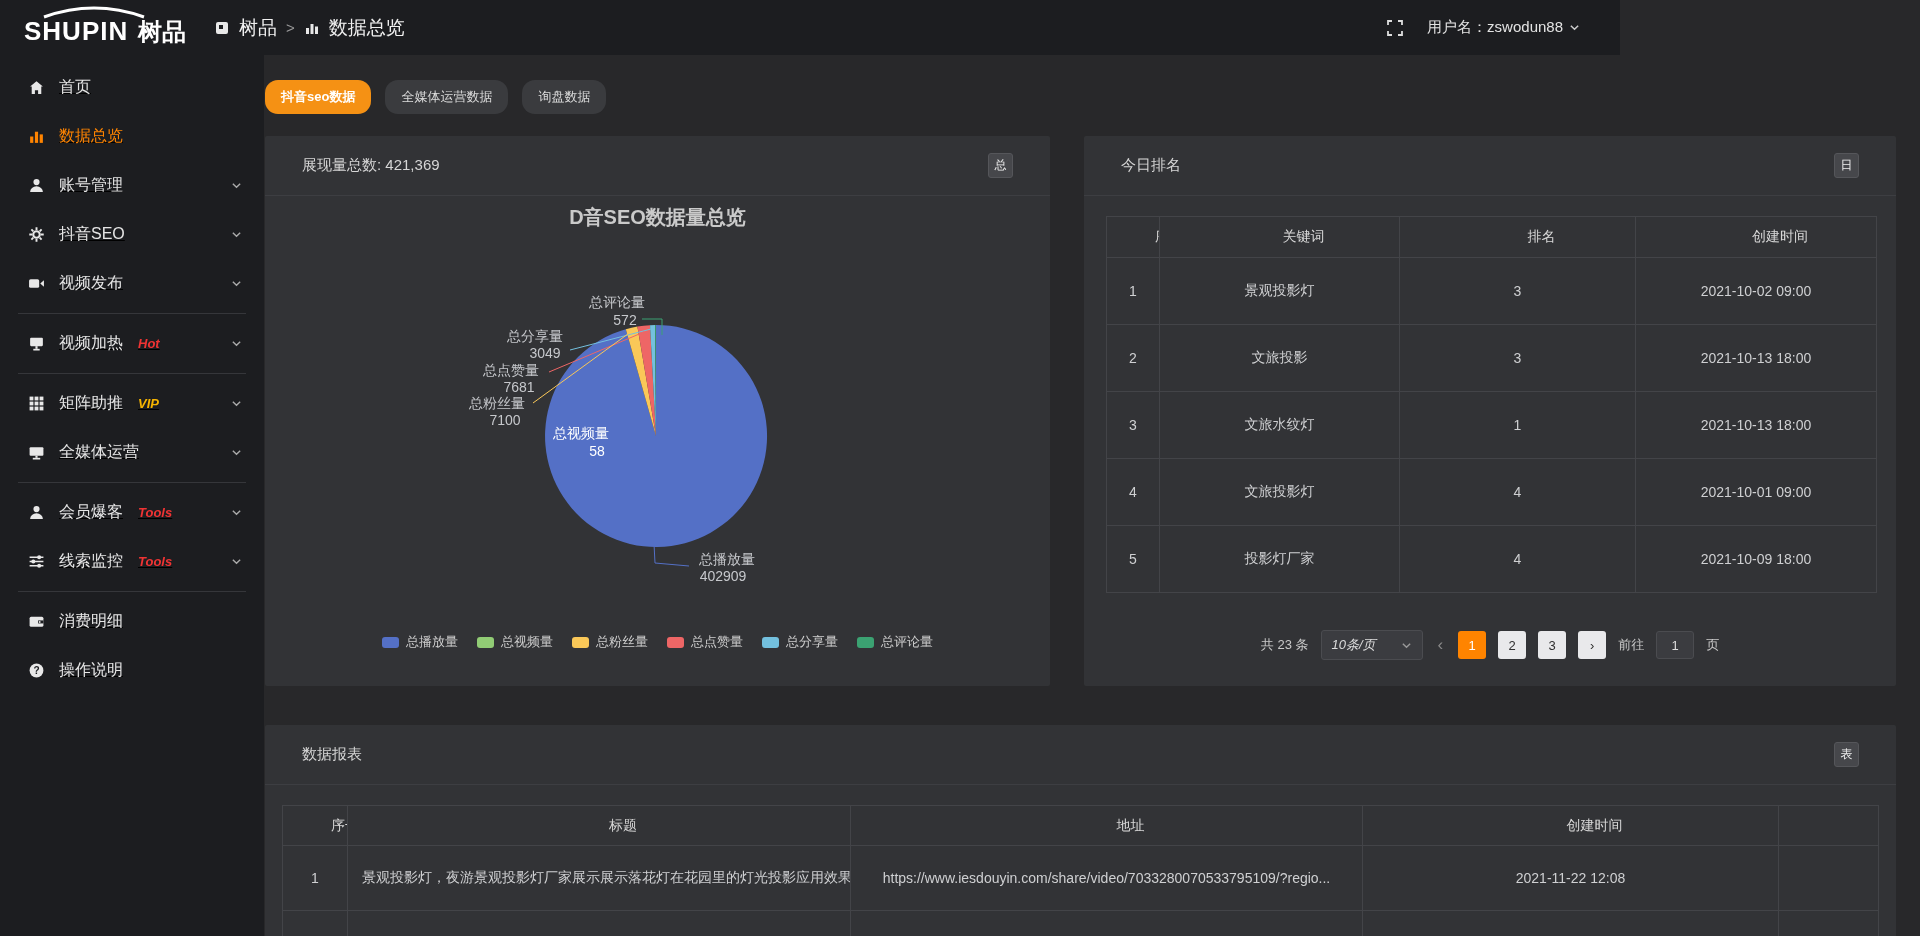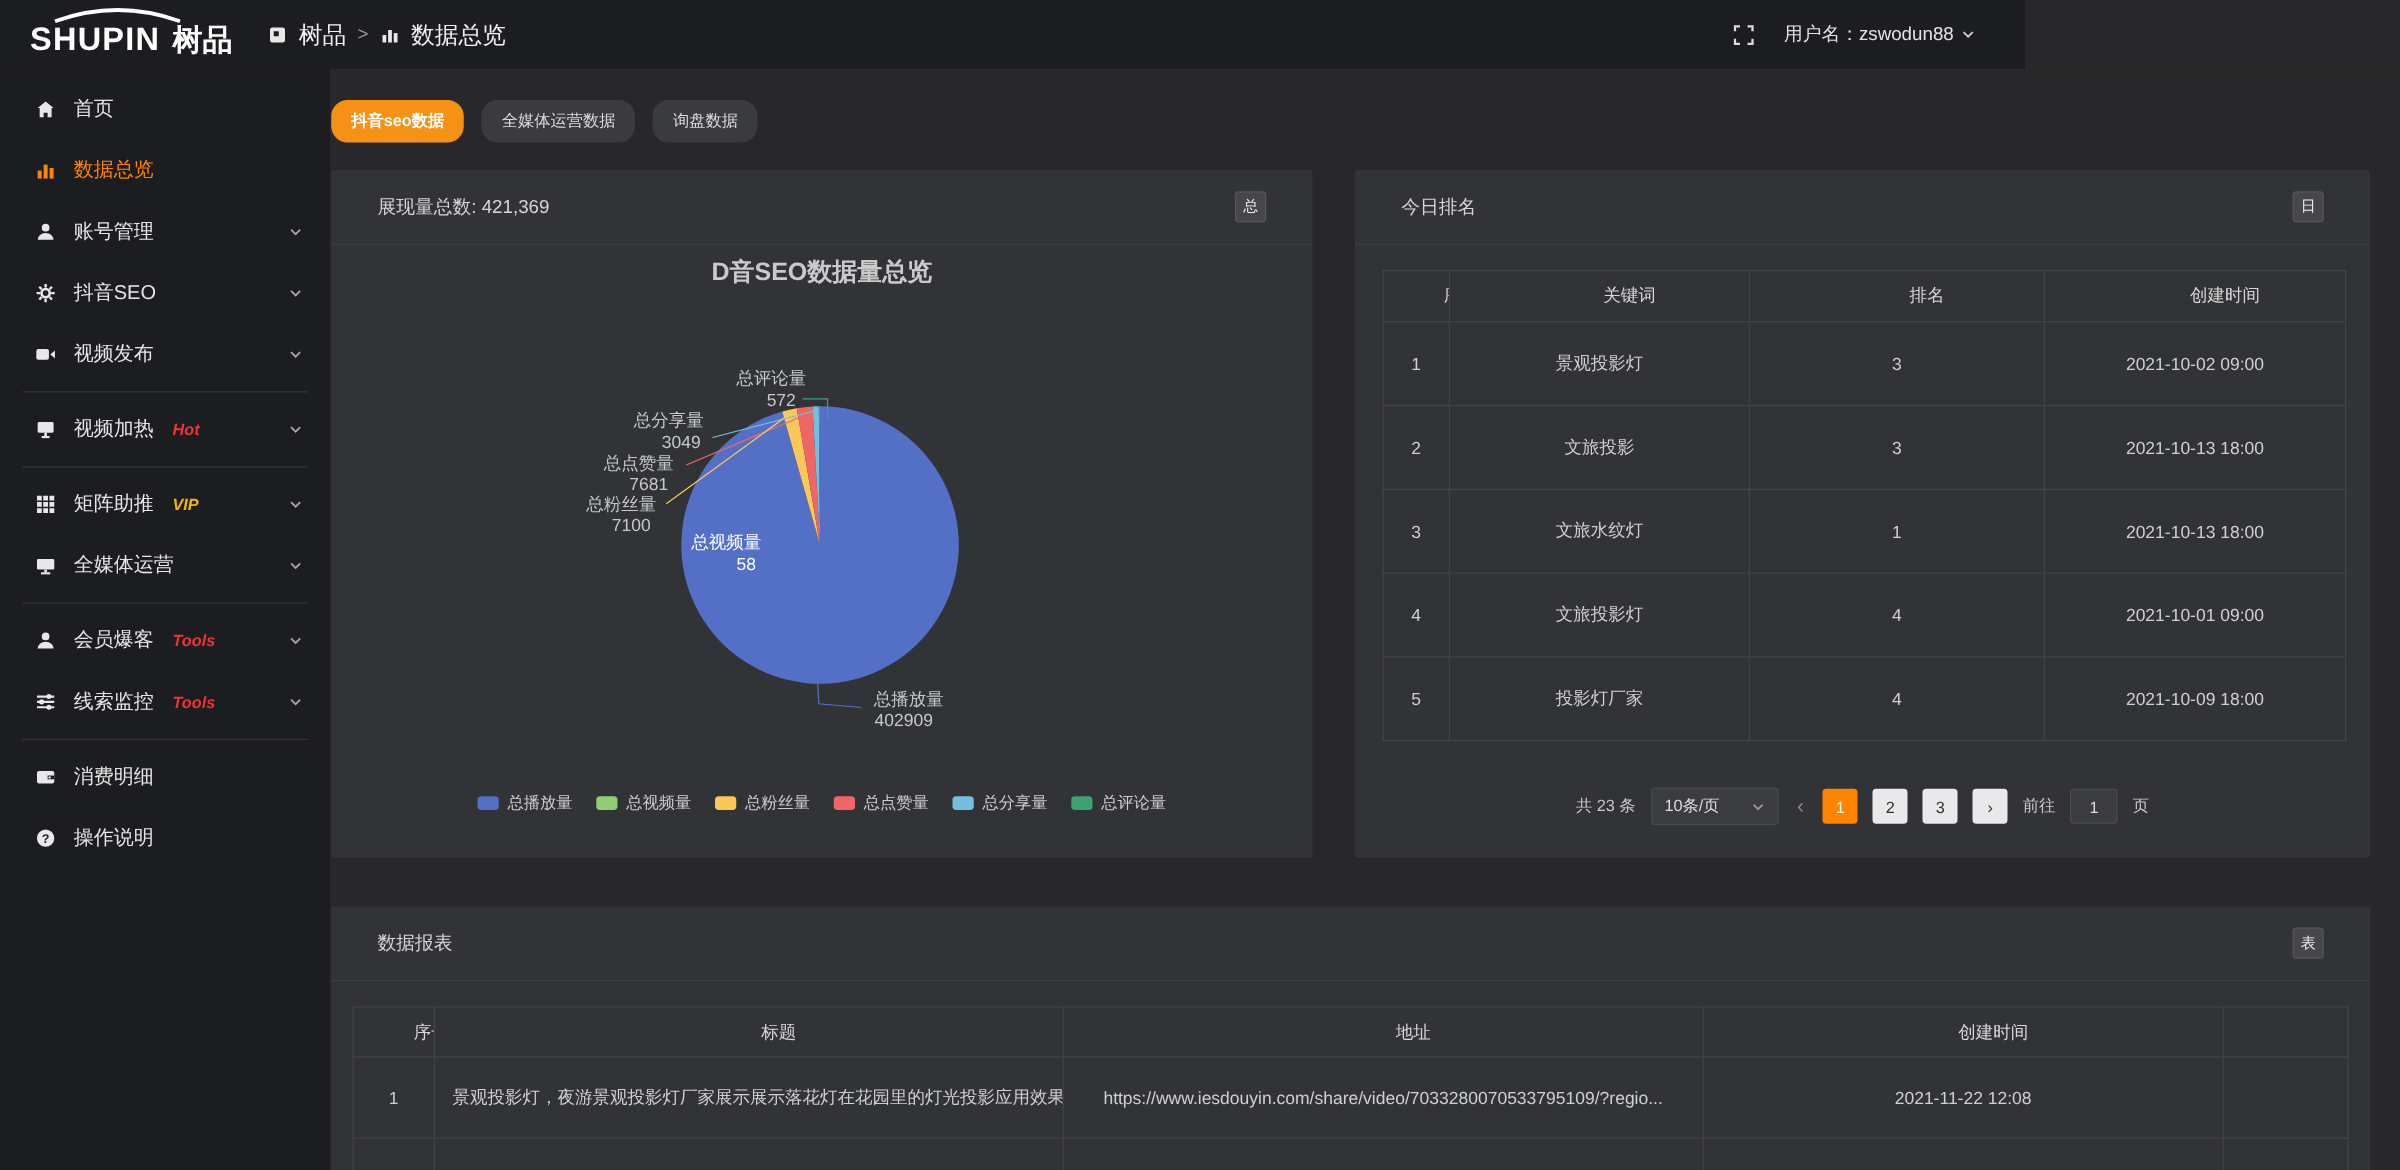--- a/index.html
+++ b/index.html
@@ -10,21 +10,21 @@
   .topbar { position:absolute; left:0; top:0; width:1620px; height:55px; background:#1c1d20; z-index:5;padding-left:12px; }
   .logo { position:absolute; left:14px; top:6px; }
   .breadcrumb { position:absolute; left:214px; top:0; height:55px; display:flex; align-items:center; gap:9px; }
   .bc-txt { color:#f0f0f0; font-size:19px; }
   .bc-sep { color:#9a9a9a; font-size:15px; }
   .topbar-right { position:absolute; right:40px; top:0; height:55px; display:flex; align-items:center; gap:22px; }
   .user-wrap { display:flex; align-items:center; gap:6px; color:#e3e3e3; font-size:15px; cursor:pointer; }
   .chev-down { width:11px; height:11px; }
 
   
-  .sidebar { position:absolute; left:0; top:55px; width:264px; bottom:0; background:#1c1d20; padding-top:8px; }
+  .sidebar { position:absolute; left:0; top:55px; width:264px; bottom:0; background:#1c1d20; padding-top:8px;text-decoration:underline; }
   .side-item { height:49px; display:flex; align-items:center; padding-left:28px; position:relative; cursor:pointer; }
   .s-icon { width:18px; height:18px; margin-right:13px; display:flex; align-items:center; }
   .s-icon svg { width:17px; height:17px; }
   .s-label { font-size:16px; color:#e6e6e6; }
   .side-item.active .s-label { color:#ff8400; }
   .s-tag { margin-left:15px; font-size:13px; font-weight:bold; font-style:italic; }
   .tag-red { color:#ef3333; } .tag-gold { color:#f7b500; }
   .s-chev { position:absolute; right:22px; width:11px; height:11px; }
   .side-div { height:1px; background:#35363a; margin:5px 18px; }
 
@@ -75,21 +75,21 @@
   #report-table td.t-title { text-align:left; padding:0 14px; }
   .link-cell { color:#ff6230; cursor:pointer; }
   #report-table tr.r-partial td { height:40px; }
 
   
   .pagination { position:absolute; left:0; top:494px; width:100%; display:flex; justify-content:center;
                 align-items:center; gap:12px; }
   .pg-total { font-size:13px; color:#c9c9c9; }
   .pg-size { width:102px; height:30px; background:#3b3c40; border:1px solid #4b4c50; border-radius:3px;
              display:flex; align-items:center; justify-content:space-between; padding:0 10px;
-             font-size:13px; color:#dddddd; cursor:pointer; }
+             font-size:13px; color:#dddddd; cursor:pointer;font-style:italic; }
   .pg-arrow { color:#8a8a8a; font-size:17px; padding:0 3px; cursor:pointer; }
   .pg-num { min-width:28px; height:28px; background:#e9e9eb; color:#303030; border-radius:3px;
             font-size:13px; display:flex; align-items:center; justify-content:center; cursor:pointer; }
   .pg-num.active { background:#ff8400; color:#ffffff; }
   .pg-goto { font-size:13px; color:#c9c9c9; }
   .pg-input { width:38px; height:28px; background:#3b3c40; border:1px solid #4b4c50; border-radius:3px;
               color:#dddddd; font-size:13px; text-align:center; }
 </style>
 </head>
 <body>

